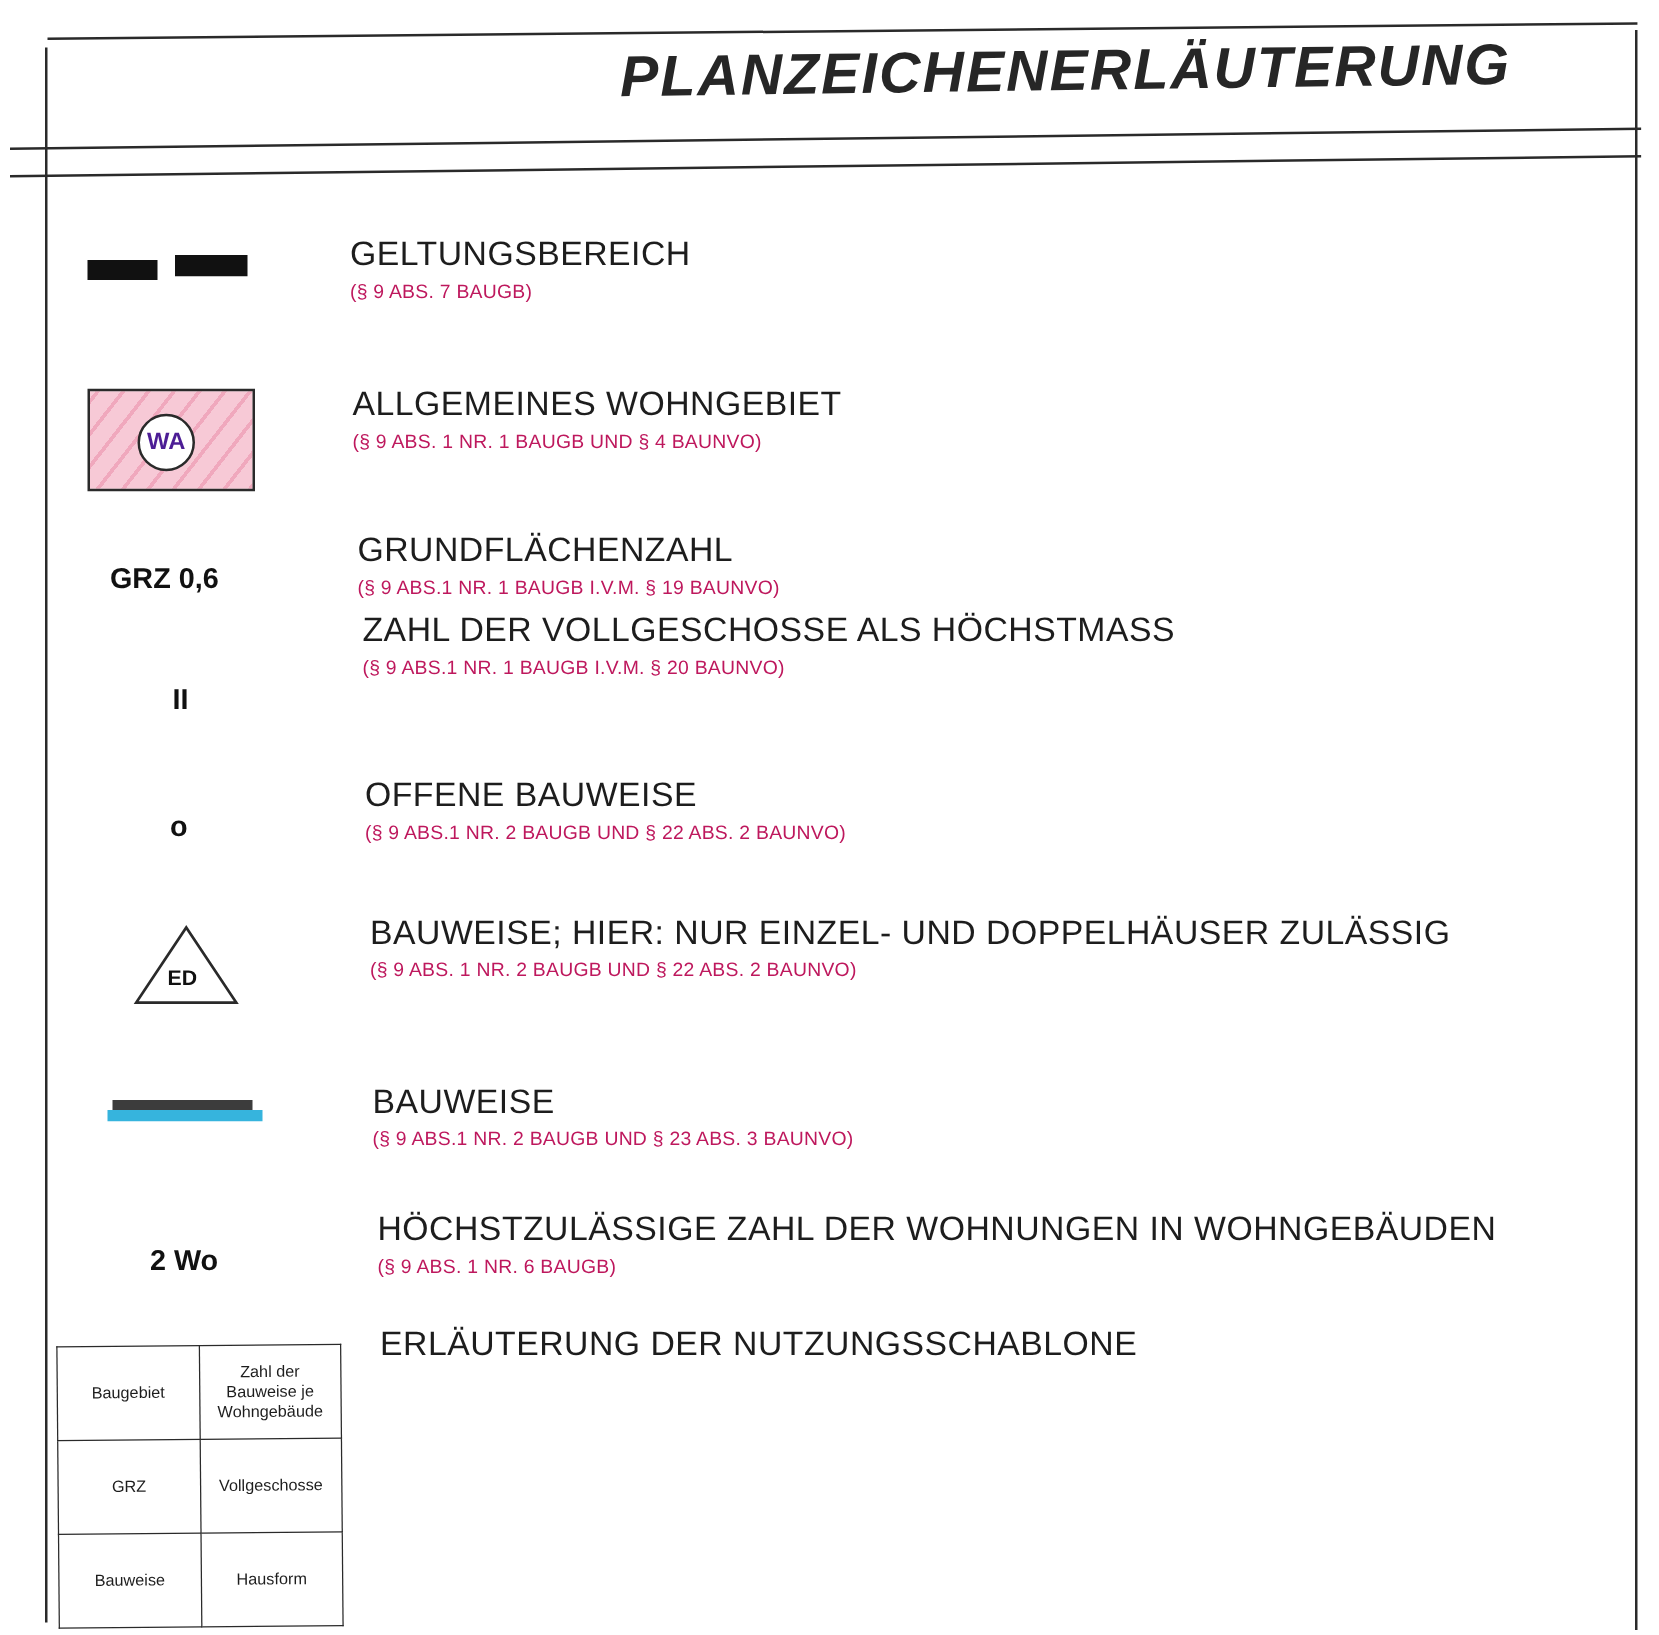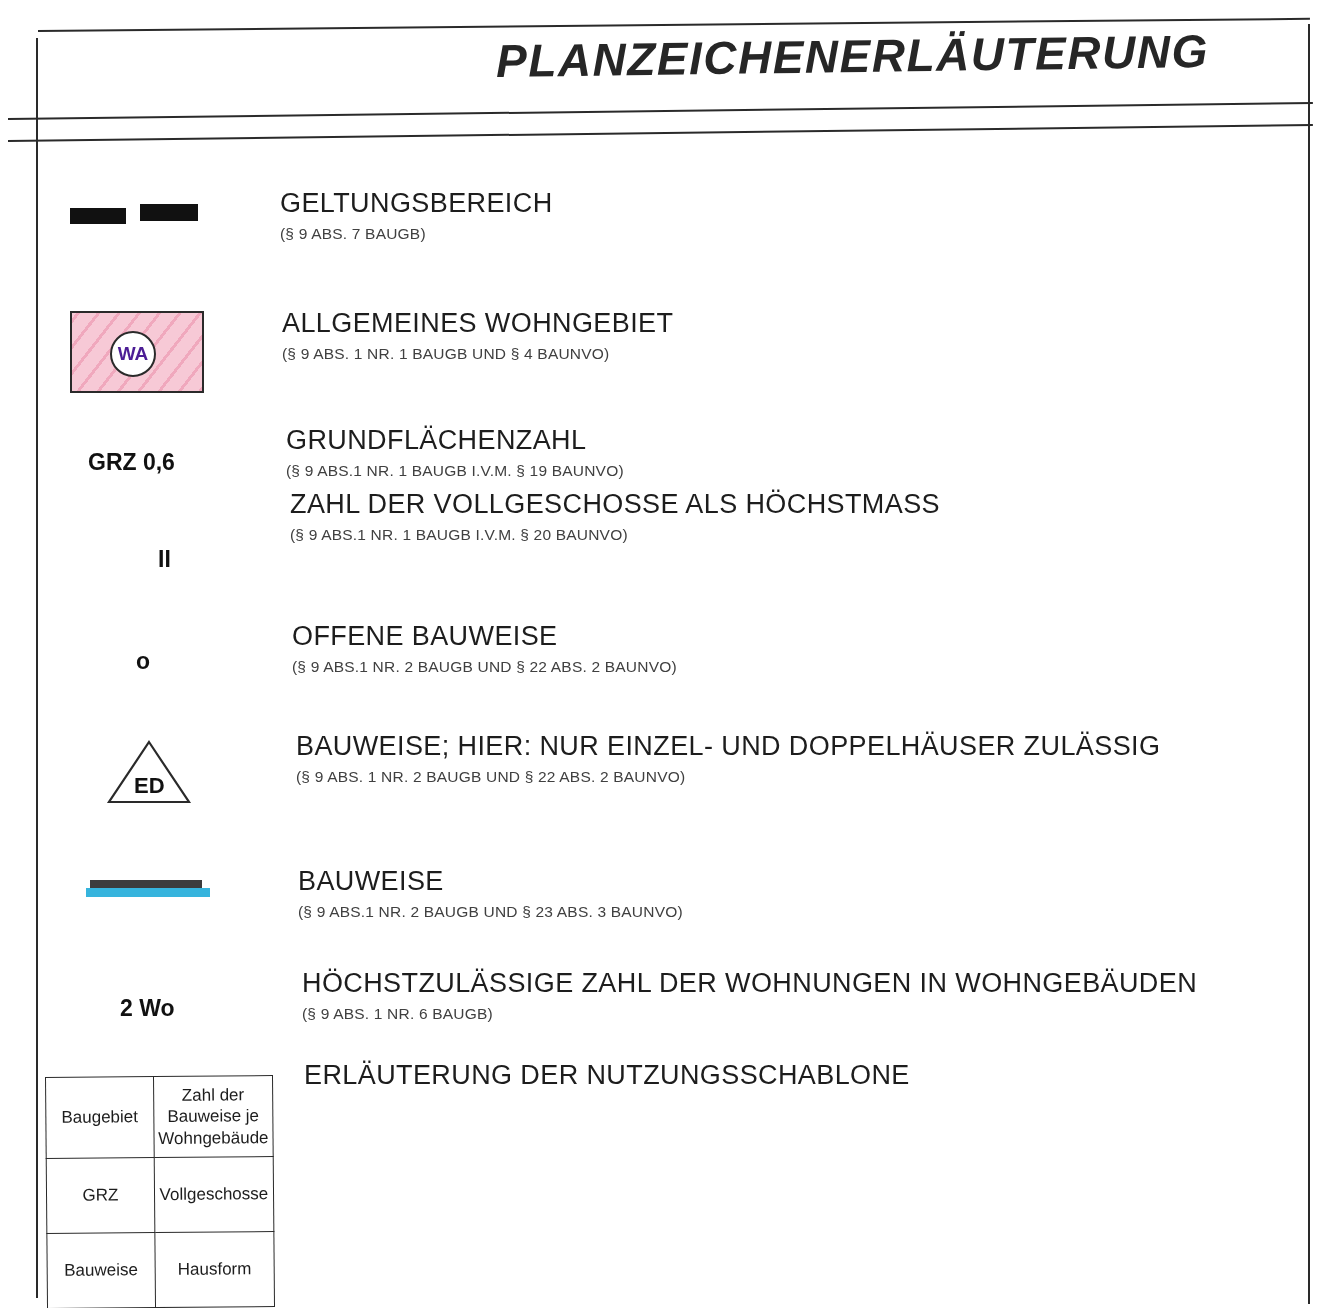--- a/index.html
+++ b/index.html
@@ -103,21 +103,21 @@
   }
   .txt .main {
     font-size: 27px;
     letter-spacing: 0.4px;
     color: #1d1d1d;
     white-space: nowrap;
   }
   .txt .sub {
     font-size: 15.5px;
     letter-spacing: 0.2px;
-    color: #404040;
+    color: #be185d;
     margin-top: 6px;
     white-space: nowrap;
   }
   .symlabel {
     font-size: 23px;
     font-weight: bold;
     color: #111;
     white-space: nowrap;
   }
 
@@ -170,21 +170,21 @@
   .tri-wrap {
     position: relative;
     width: 86px;
     height: 66px;
   }
   .tri-wrap svg { display: block; }
   .ed-text {
     position: absolute;
     left: 28px;
     top: 34px;
-    font-size: 22px;
+    font-size: 17px;
     font-weight: 600;
     color: #111;
   }
 
   
   .bg-line {
     position: relative;
     width: 124px;
     height: 22px;
   }
@@ -207,21 +207,21 @@
     position: absolute;
     left: 45px;
     top: 1077px;
     width: 228px;
     border-collapse: collapse;
     transform: rotate(-0.5deg);
     transform-origin: left top;
   }
   .schablone td {
     border: 1.5px solid #2a2a2a;
-    font-size: 17px;
+    font-size: 13px;
     color: #1d1d1d;
     text-align: center;
     vertical-align: middle;
     padding: 8px 4px;
     line-height: 1.25;
     height: 58px;
     width: 50%;
   }
 </style>
 </head>
@@ -265,21 +265,21 @@
 
     <div class="row">
       <div class="sym symlabel" style="left:88px; top:449px;">GRZ 0,6</div>
       <div class="txt" style="left:286px; top:425px;">
         <div class="main">GRUNDFLÄCHENZAHL</div>
         <div class="sub">(§ 9 ABS.1 NR. 1 BAUGB I.V.M. § 19 BAUNVO)</div>
       </div>
     </div>
 
     <div class="row">
-      <div class="sym symlabel" style="left:138px; top:546px;margin-left:20px;">II</div>
+      <div class="sym symlabel" style="left:138px; top:546px;">II</div>
       <div class="txt" style="left:290px; top:489px;">
         <div class="main">ZAHL DER VOLLGESCHOSSE ALS HÖCHSTMASS</div>
         <div class="sub">(§ 9 ABS.1 NR. 1 BAUGB I.V.M. § 20 BAUNVO)</div>
       </div>
     </div>
 
     <div class="row">
       <div class="sym symlabel" style="left:136px; top:648px;">o</div>
       <div class="txt" style="left:292px; top:621px;">
         <div class="main">OFFENE BAUWEISE</div>

